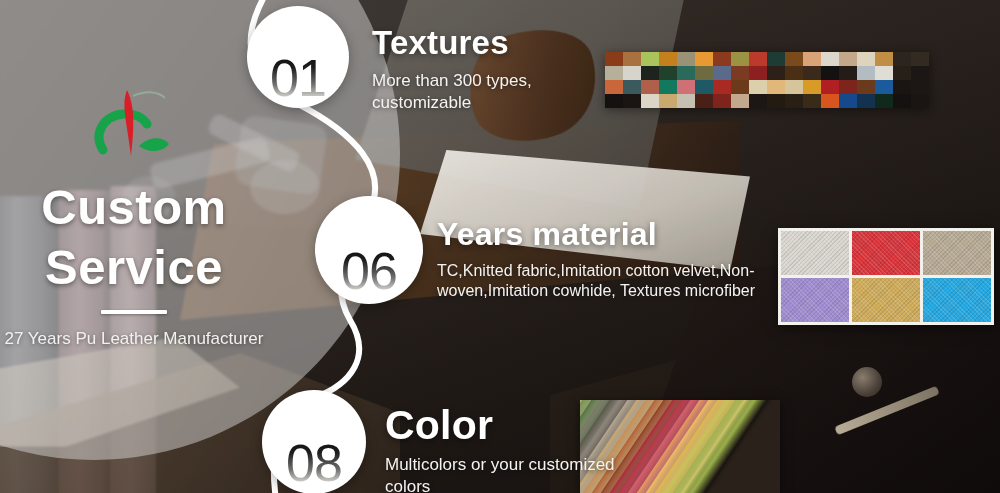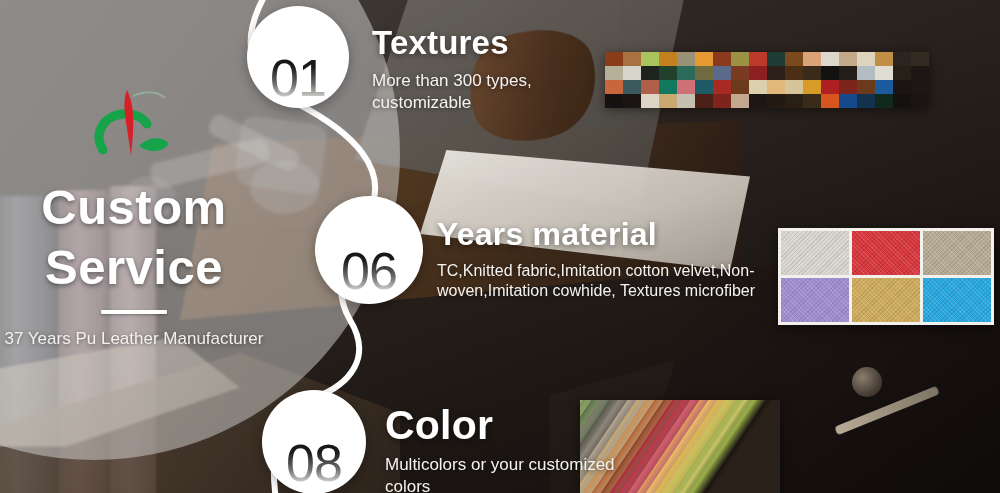--- a/index.html
+++ b/index.html
@@ -263,21 +263,21 @@
         <path d="M50 62 C60 52 74 52 80 60 C74 68 60 70 50 62 Z" fill="#16a34a"></path>
         <path d="M38 6 C45 20 46 38 42 72 C38 38 32 22 38 6 Z" fill="#d81f28"></path>
         <path d="M44 12 C58 6 70 8 76 14" fill="none" stroke="#9fc7a8" stroke-width="2" opacity=".55"></path>
       </svg>
     </div>
     <h1 class="brand-title">
       <span>Custom</span><br>
       <span>Service</span>
     </h1>
     <div class="brand-rule"></div>
-    <div class="brand-sub">37 Years Pu Leather Manufacturer</div>
+    <div class="brand-sub">27 Years Pu Leather Manufacturer</div>
   </div>
 
   <div class="step-num" id="circle-01">
     <span>01</span>
   </div>
   <div class="step-text" id="text-01">
     <h2 class="step-head">Textures</h2>
     <p class="step-body">More than 300 types, customizable</p>
   </div>
   <div class="swatch-strip" id="swatch-strip">

